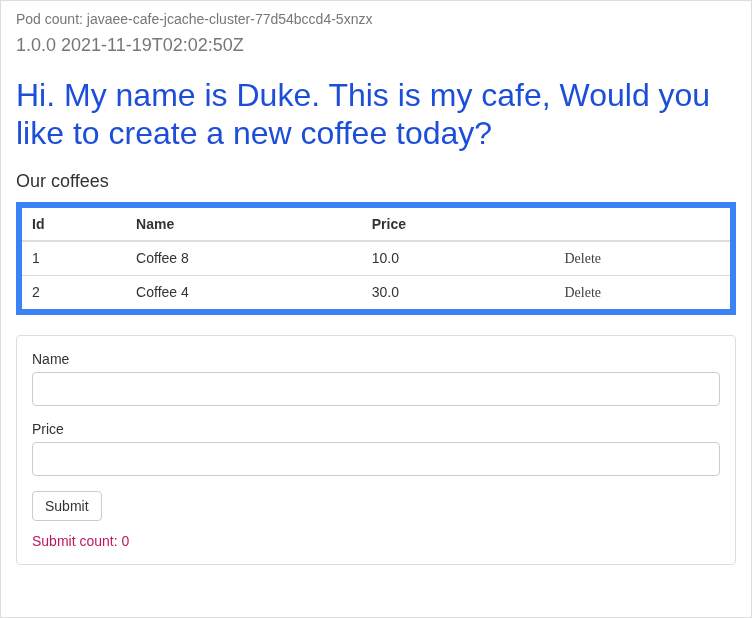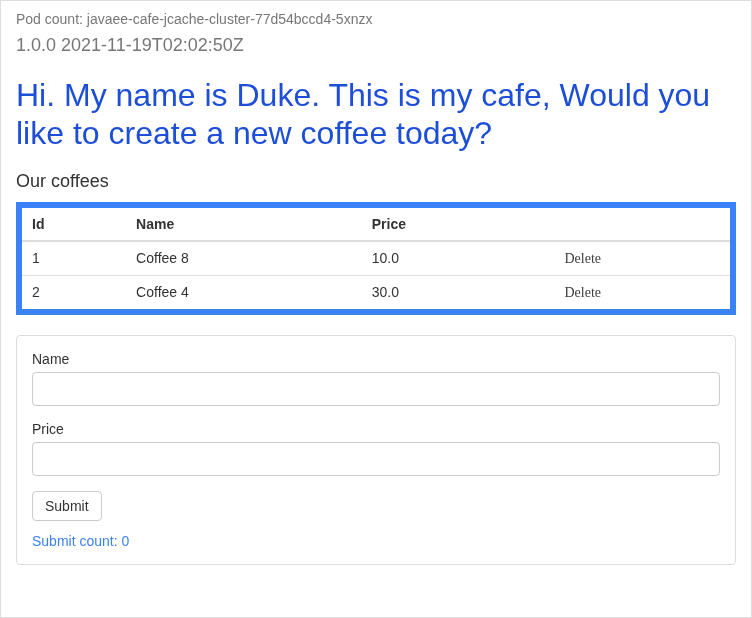--- a/index.html
+++ b/index.html
@@ -14,21 +14,21 @@
     th { font-weight: 700; color: #333; border-bottom: 2px solid #ddd; background: #fff; }
     tbody tr td { border-top: 1px solid #ddd; }
     .delete-link { color: #404040; text-decoration: none; cursor: pointer; font-family: Liberation Serif, serif; }
     .panel { border: 1px solid #ddd; border-radius: 4px; margin-top: 15px; }
     .panel-heading { background: #f5f5f5; padding: 10px 15px; border-bottom: 1px solid #ddd; border-top-left-radius: 3px; border-top-right-radius: 3px; color: #333; }
     .panel-body { padding: 15px; }
     .form-group { margin-bottom: 15px; }
     label { display: block; margin-bottom: 5px; color: #333; font-weight: 400; }
     .form-control { display: block; width: 100%; height: 34px; padding: 6px 12px; font-size: 14px; line-height: 1.42857143; color: #555; background-color: #fff; border: 1px solid #ccc; border-radius: 4px; }
     .btn { display: inline-block; padding: 6px 12px; font-size: 14px; font-weight: 400; text-align: center; cursor: pointer; border: 1px solid #ccc; border-radius: 4px; background: #fff; color: #333; }
-    .submit-count { margin-top: 12px; color: #3b82f6; }
+    .submit-count { margin-top: 12px; color: #be185d; }
   </style>
 </head>
 <body>
 
 <div class="page">
 
   <div class="pod-name">Pod count: javaee-cafe-jcache-cluster-77d54bccd4-5xnzx</div>
   <div class="version">1.0.0 2021-11-19T02:02:50Z</div>
 
   <h1>Hi. My name is Duke. This is my cafe, Would you like to create a new coffee today?</h1>

